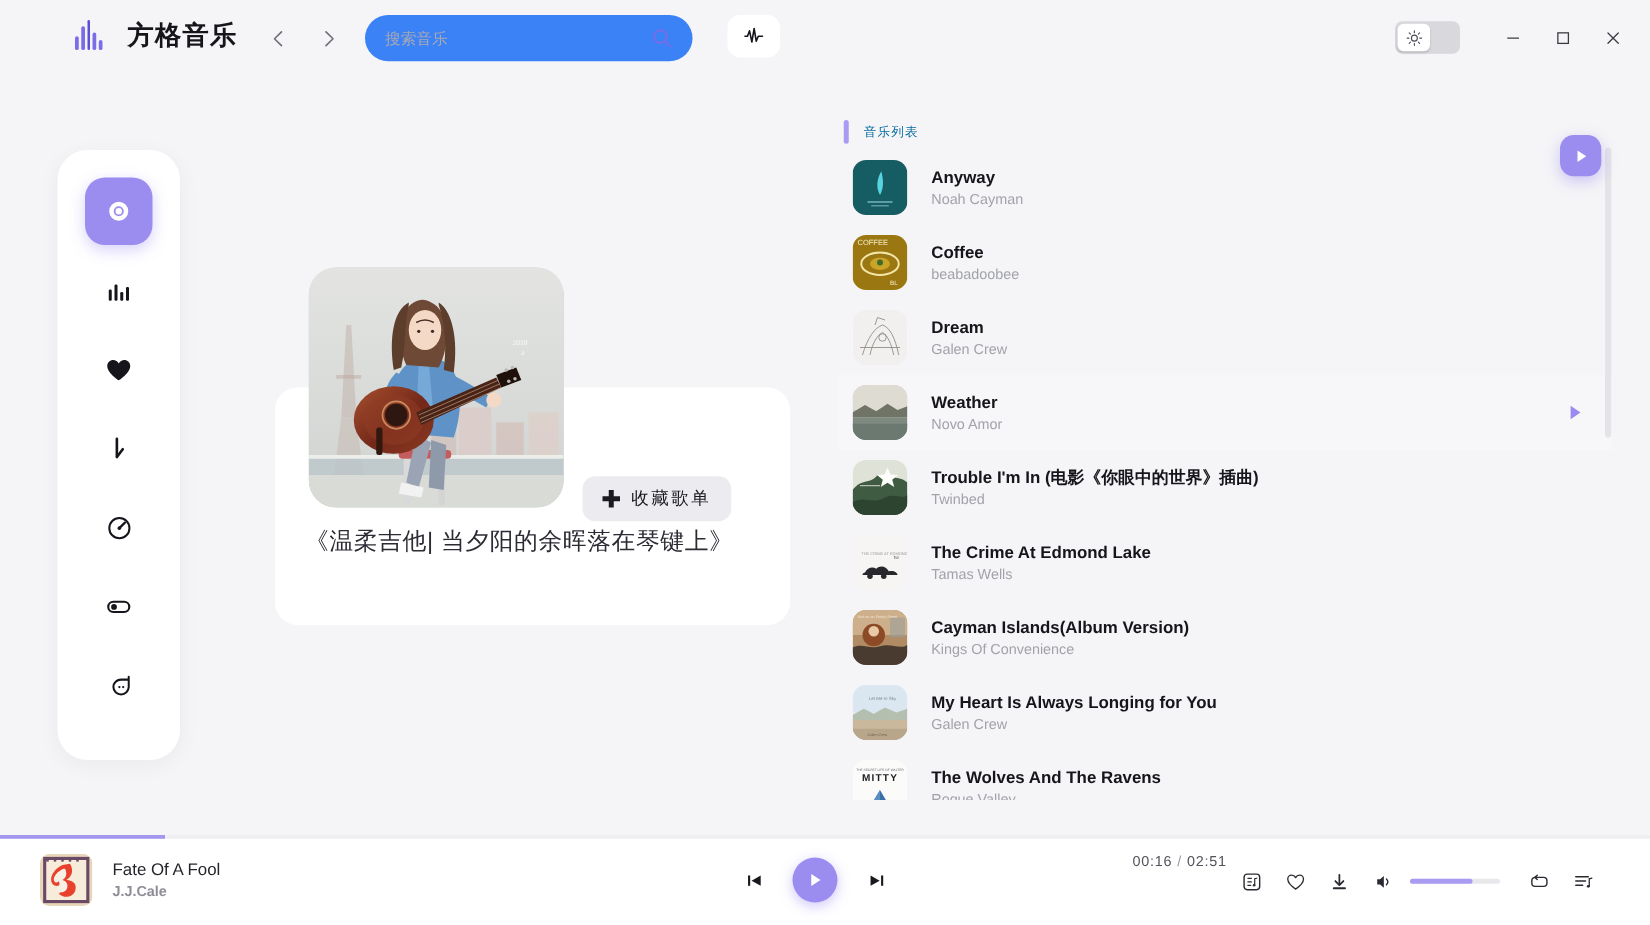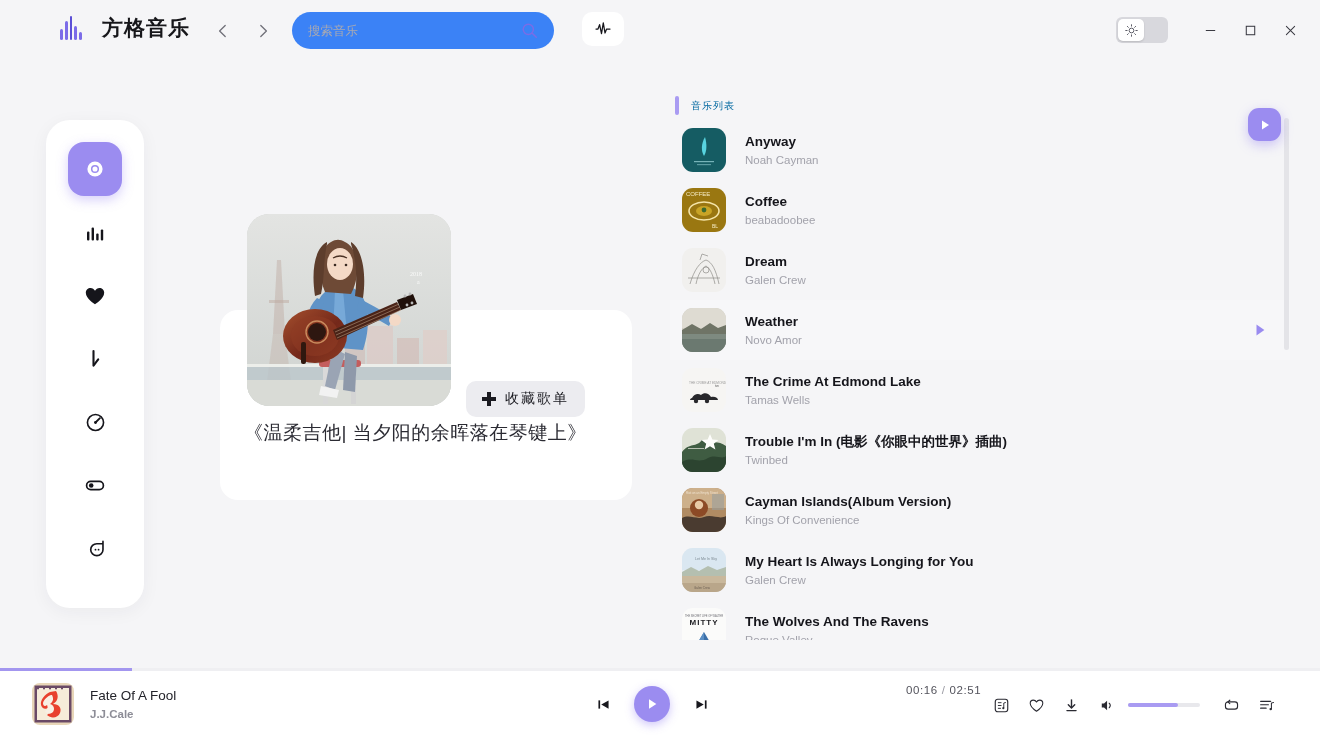--- a/index.html
+++ b/index.html
@@ -431,46 +431,46 @@
         <div class="song-meta">
           <div class="song-name">Weather</div>
           <div class="song-artist">Novo Amor</div>
         </div>
         <div class="row-play"><svg width="16" height="16" viewBox="0 0 16 16">
             <path d="M4.5 2.6 L12.4 8 L4.5 13.4 Z" fill="currentColor"></path>
           </svg></div>
       </div>
       <div class="song-row">
         <div class="song-art"><svg width="44" height="44" viewBox="0 0 44 44">
+            <rect width="44" height="44" fill="#dfe2d6"></rect>
+            <path d="M0 24 C8 14 14 20 20 12 C26 18 34 10 44 18 V44 H0 Z" fill="#3f5c42"></path>
+            <path d="M0 34 C10 28 16 36 26 30 C34 26 40 32 44 28 V44 H0 Z" fill="#2c4430"></path>
+            <path d="M28 6 L30.4 11.6 L36.4 12 L31.8 15.8 L33.4 21.6 L28 18.2 L22.6 21.6 L24.2 15.8 L19.6 12 L25.6 11.6 Z" fill="#fdfdfb"></path>
+            <rect x="6" y="20" width="16" height="1" fill="#e8e8e0" opacity=".7"></rect>
+          </svg></div>
+        <div class="song-meta">
+          <div class="song-name">Trouble I'm In (电影《你眼中的世界》插曲)</div>
+          <div class="song-artist">Twinbed</div>
+        </div>
+        <div class="row-play"><svg width="16" height="16" viewBox="0 0 16 16">
+            <path d="M4.5 2.6 L12.4 8 L4.5 13.4 Z" fill="currentColor"></path>
+          </svg></div>
+      </div>
+      <div class="song-row">
+        <div class="song-art"><svg width="44" height="44" viewBox="0 0 44 44">
             <rect width="44" height="44" fill="#f6f5f3"></rect>
             <path d="M10 30 C12 26 16 25 19 27 C22 24 27 25 29 29 C33 28 36 30 36 32 L8 32 C8 31 9 30 10 30 Z" fill="#28282c"></path>
             <circle cx="14" cy="33" r="2.2" fill="#28282c"></circle>
             <circle cx="25" cy="33" r="2.2" fill="#28282c"></circle>
             <text x="7" y="16" font-size="3.2" fill="#9a9a9a" font-family="Liberation Sans, sans-serif">THE CRIME AT EDMOND LAKE</text>
             <text x="33" y="19" font-size="4" fill="#666" font-family="Liberation Sans, sans-serif">tw</text>
           </svg></div>
         <div class="song-meta">
           <div class="song-name">The Crime At Edmond Lake</div>
           <div class="song-artist">Tamas Wells</div>
-        </div>
-        <div class="row-play"><svg width="16" height="16" viewBox="0 0 16 16">
-            <path d="M4.5 2.6 L12.4 8 L4.5 13.4 Z" fill="currentColor"></path>
-          </svg></div>
-      </div>
-      <div class="song-row">
-        <div class="song-art"><svg width="44" height="44" viewBox="0 0 44 44">
-            <rect width="44" height="44" fill="#dfe2d6"></rect>
-            <path d="M0 24 C8 14 14 20 20 12 C26 18 34 10 44 18 V44 H0 Z" fill="#3f5c42"></path>
-            <path d="M0 34 C10 28 16 36 26 30 C34 26 40 32 44 28 V44 H0 Z" fill="#2c4430"></path>
-            <path d="M28 6 L30.4 11.6 L36.4 12 L31.8 15.8 L33.4 21.6 L28 18.2 L22.6 21.6 L24.2 15.8 L19.6 12 L25.6 11.6 Z" fill="#fdfdfb"></path>
-            <rect x="6" y="20" width="16" height="1" fill="#e8e8e0" opacity=".7"></rect>
-          </svg></div>
-        <div class="song-meta">
-          <div class="song-name">Trouble I'm In (电影《你眼中的世界》插曲)</div>
-          <div class="song-artist">Twinbed</div>
         </div>
         <div class="row-play"><svg width="16" height="16" viewBox="0 0 16 16">
             <path d="M4.5 2.6 L12.4 8 L4.5 13.4 Z" fill="currentColor"></path>
           </svg></div>
       </div>
       <div class="song-row">
         <div class="song-art"><svg width="44" height="44" viewBox="0 0 44 44">
             <rect width="44" height="44" fill="#b08b63"></rect>
             <rect width="44" height="20" fill="#cdb08b"></rect>
             <circle cx="17" cy="20" r="9" fill="#8c4a26"></circle>

